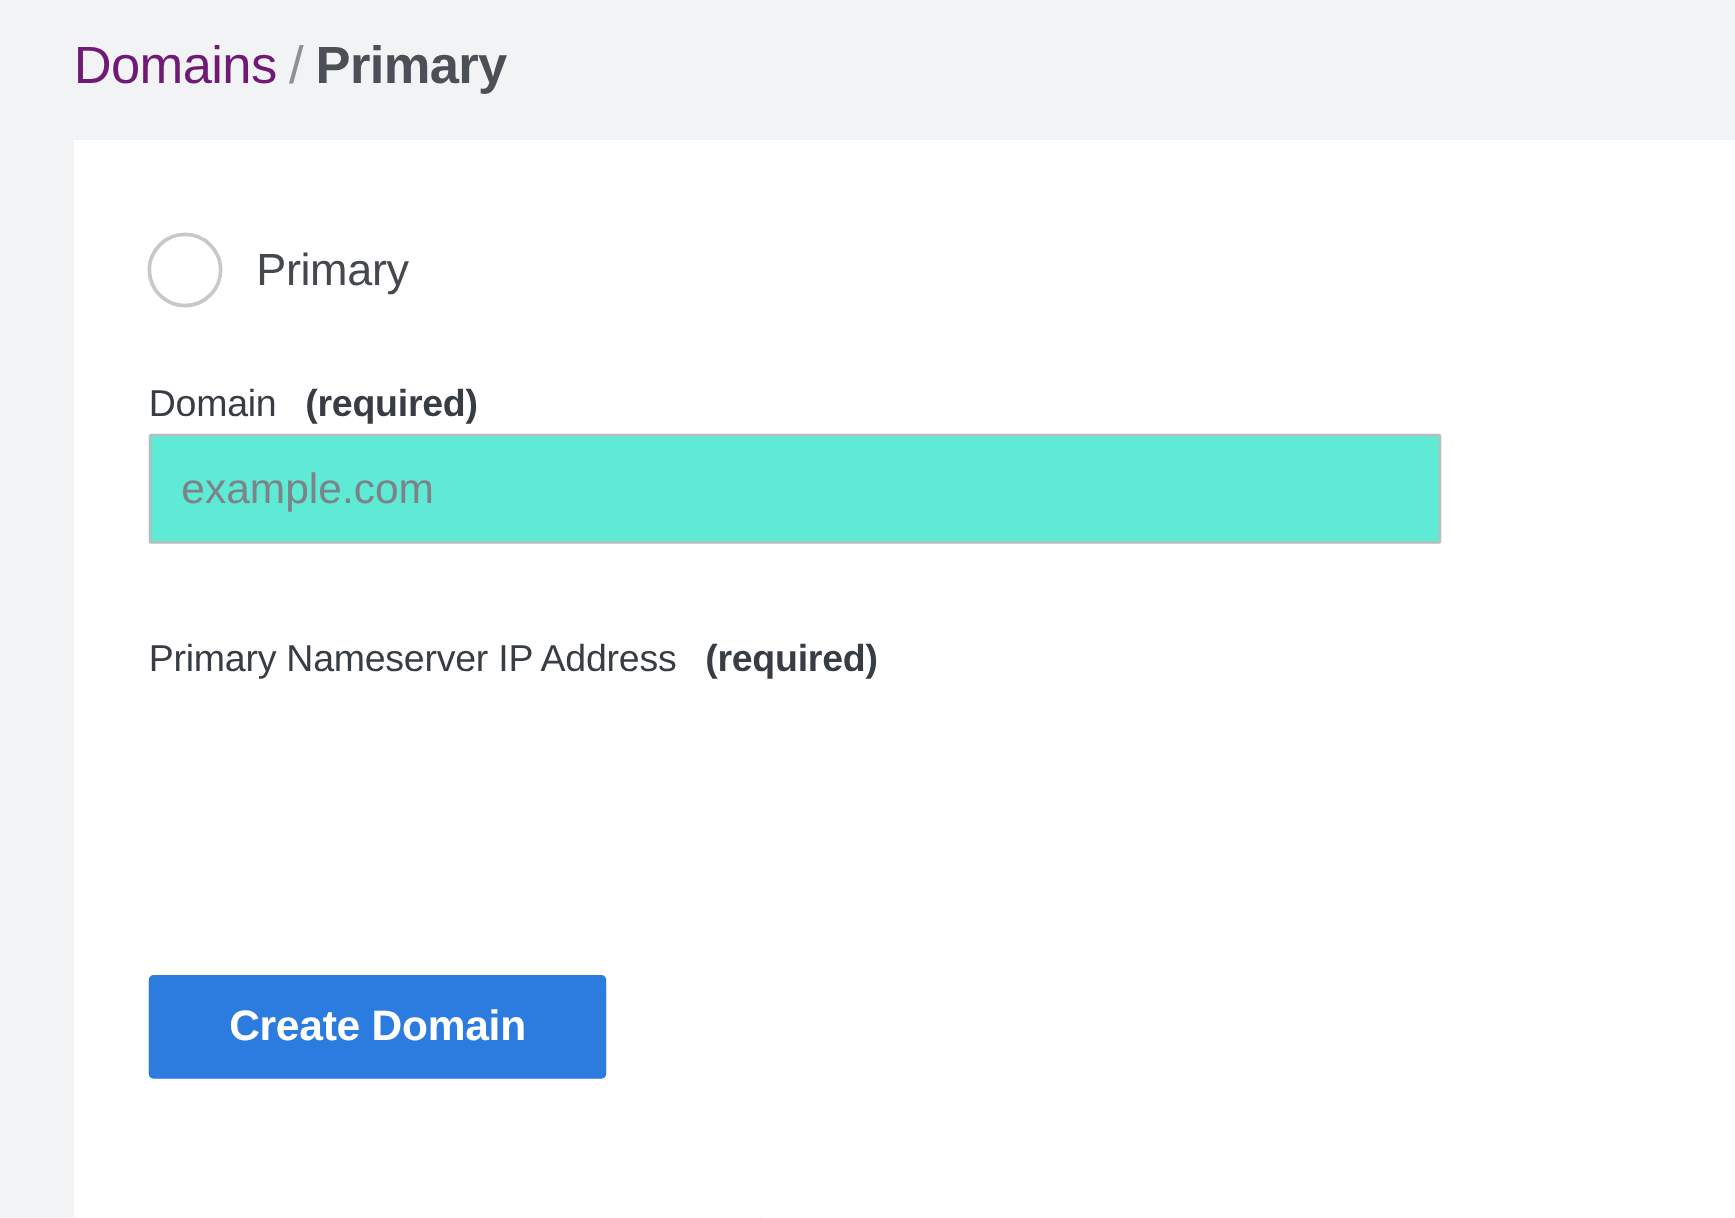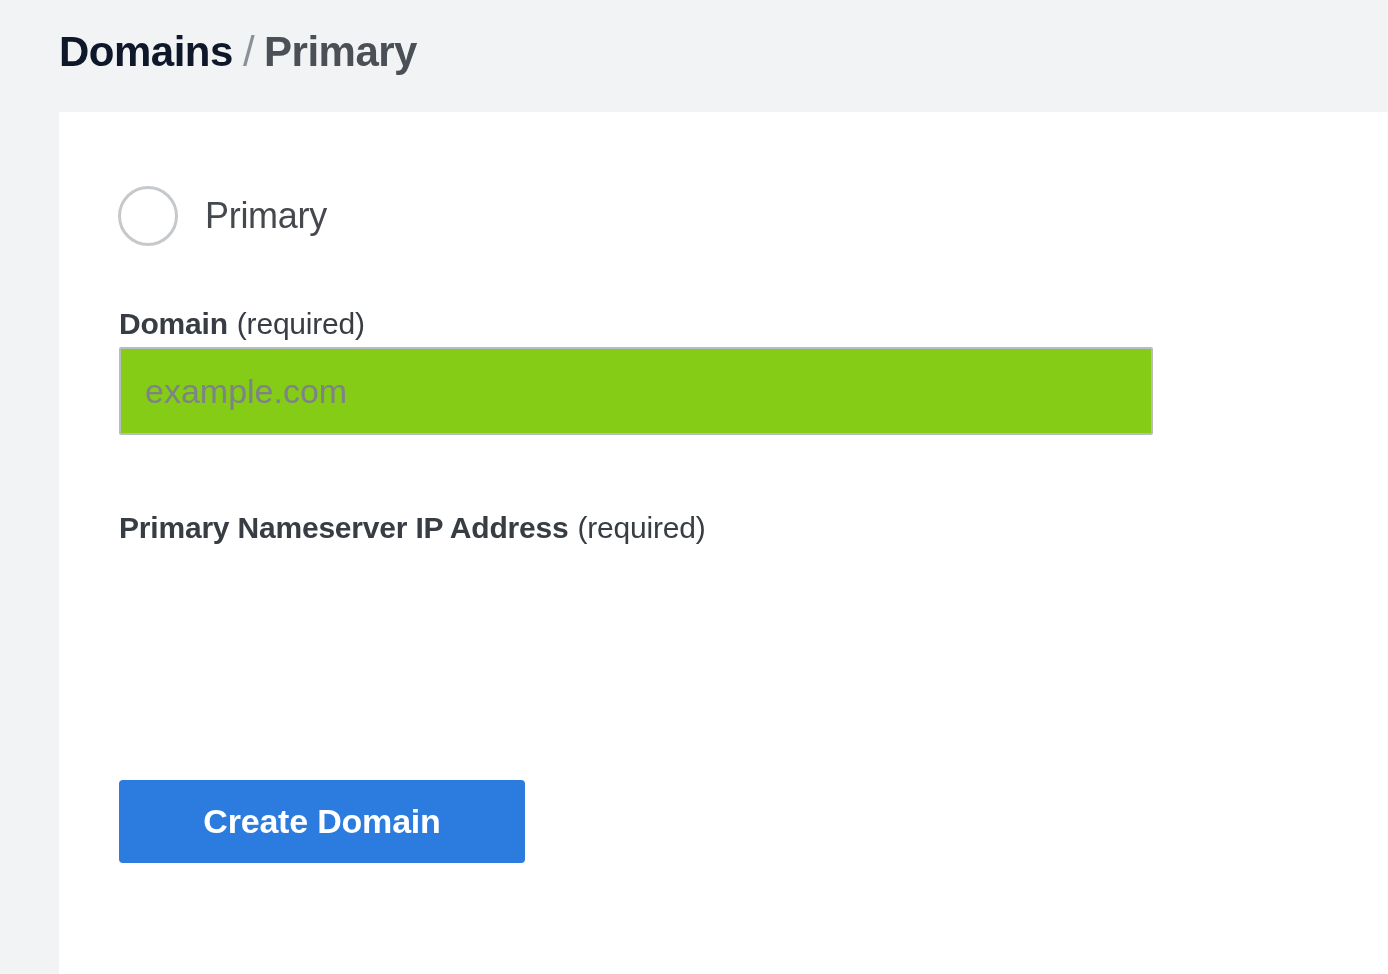--- a/index.html
+++ b/index.html
@@ -13,21 +13,21 @@
   
   .breadcrumb {
     position: absolute;
     left: 59px;
     top: 28px;
     font-size: 42px;
     letter-spacing: -0.5px;
     color: #8b9197;
     white-space: nowrap;
   }
-  .crumb-section { color: #0f172a; font-weight: 700; cursor: pointer; text-decoration: none; }
+  .crumb-section { color: #701a75; font-weight: 400; cursor: pointer; text-decoration: none; }
   .crumb-sep { color: #8b9197; margin: 0 10px; }
   .crumb-current { color: #4a5056; font-weight: 700; }
 
   
   .card {
     position: absolute;
     left: 59px;
     top: 112px;
     right: 0;
     bottom: 0;
@@ -80,32 +80,32 @@
 
   
   .field-label {
     position: absolute;
     left: 60px;
     font-size: 30px;
     color: #373d42;
     letter-spacing: -0.2px;
     white-space: nowrap;
   }
-  .lbl-bold { font-weight: 700; }
-  .lbl-req { font-weight: 400; margin-left: 9px; }
+  .lbl-bold { font-weight: 400; }
+  .lbl-req { font-weight: 700; margin-left: 23px; }
 
   .label-domain { top: 195px; }
   .label-ip { top: 399px; }
 
   .text-input {
     position: absolute;
     left: 60px;
     width: 1034px;
     height: 88px;
-    background: #84cc16;
+    background: #5eead4;
     border: 2px solid #b8bcbf;
     border-radius: 2px;
     font-family: "Liberation Sans", "DejaVu Sans", sans-serif;
     font-size: 34px;
     color: #4c5257;
     padding-left: 24px;
     outline: none;
     display: flex;
     align-items: center;
   }
@@ -139,21 +139,21 @@
     text-decoration: none;
     letter-spacing: -0.3px;
     cursor: pointer;
   }
 
   
   .create-btn {
     position: absolute;
     left: 60px;
     top: 668px;
-    width: 406px;
+    width: 366px;
     height: 83px;
     background: #2c7bdf;
     border: none;
     border-radius: 4px;
     color: #ffffff;
     font-family: "Liberation Sans", "DejaVu Sans", sans-serif;
     font-size: 34px;
     font-weight: 700;
     letter-spacing: -0.2px;
     cursor: pointer;

